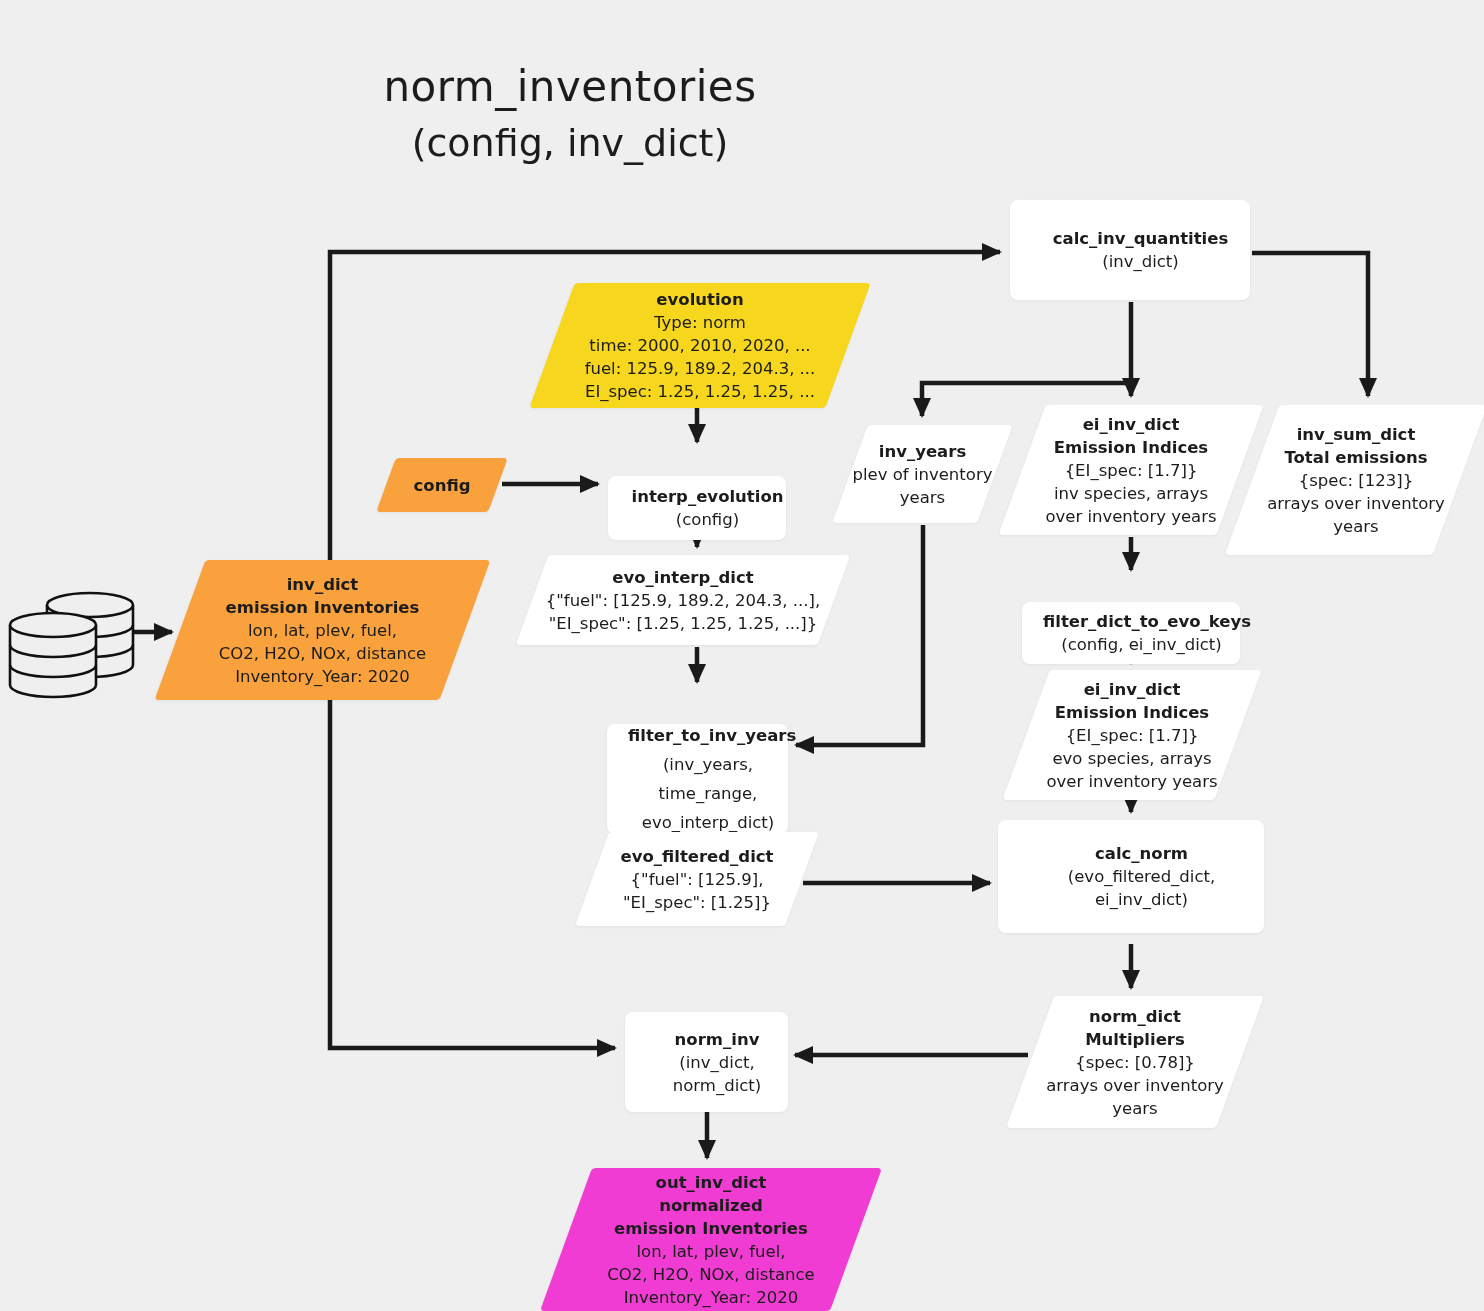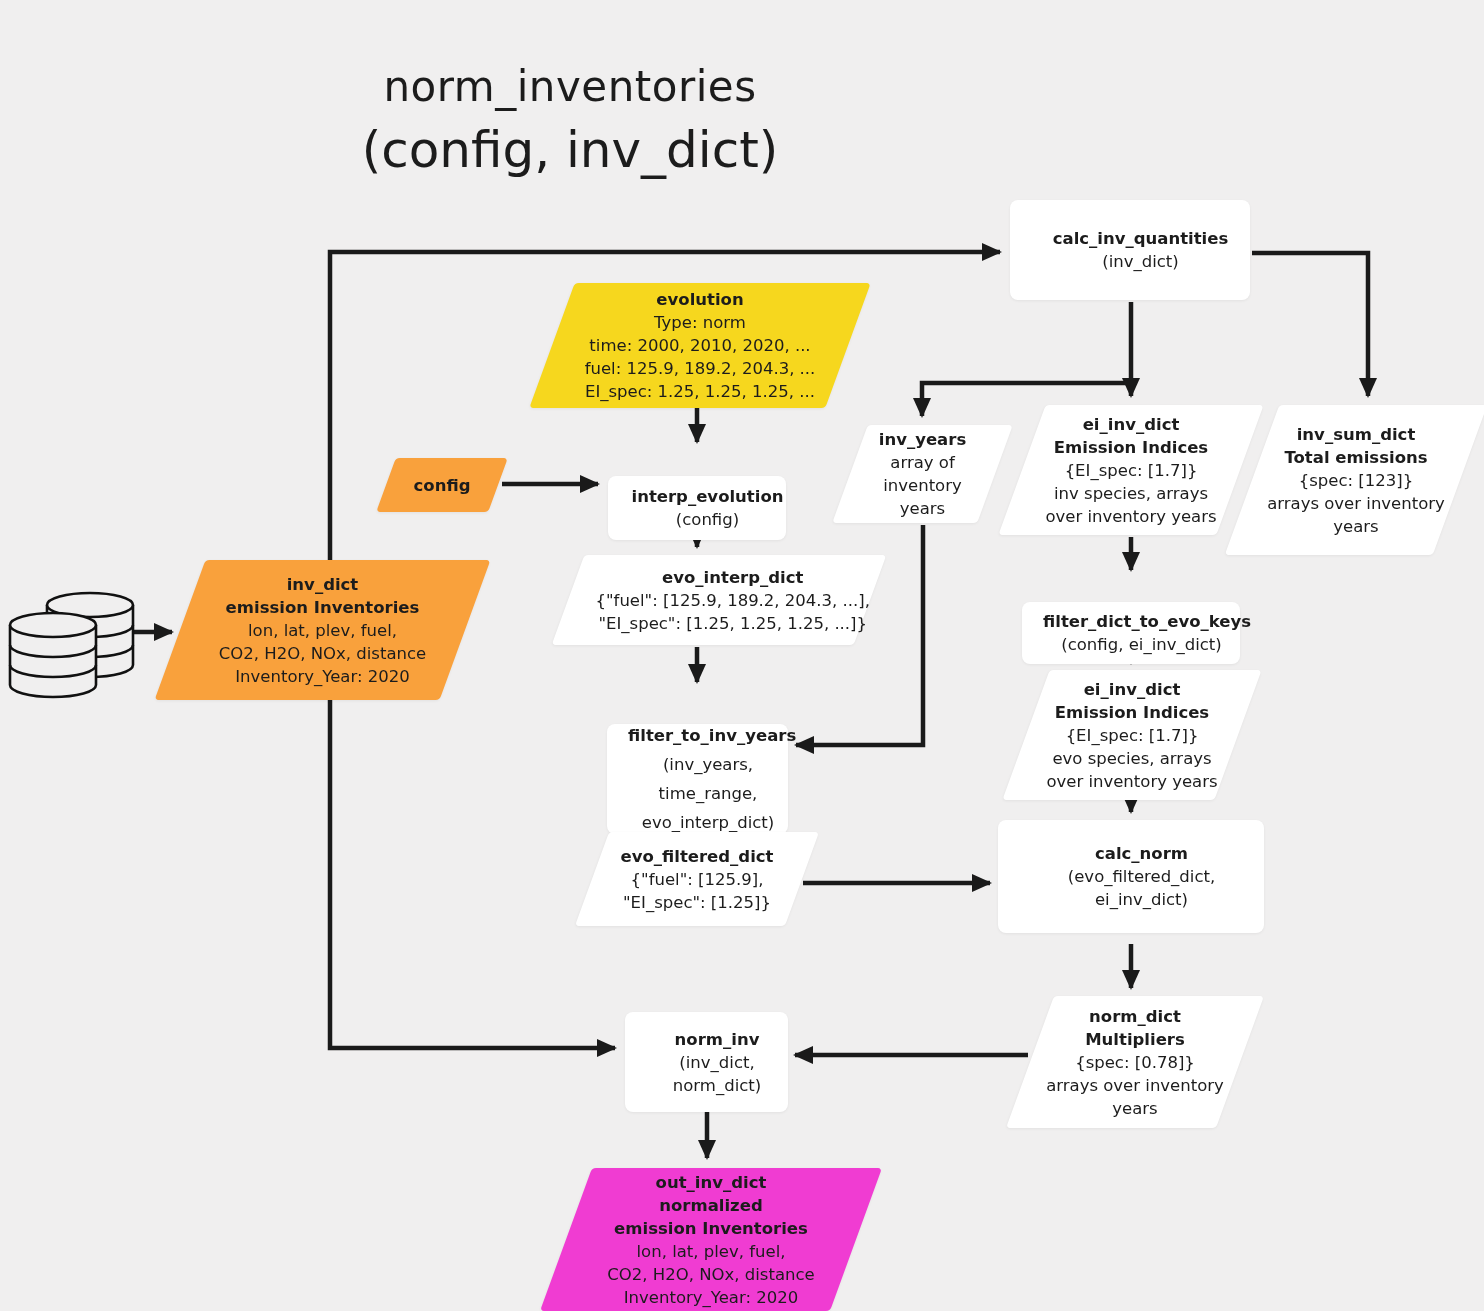--- a/index.html
+++ b/index.html
@@ -14,21 +14,21 @@
   *{box-sizing:border-box;margin:0;padding:0;}
   html,body{background:var(--background);}
   body{font-family:"DejaVu Sans","Liberation Sans",sans-serif;color:var(--text);}
   #stage{position:relative;width:1484px;height:1311px;background:var(--background);overflow:hidden;}
 
   #arrow-layer{position:absolute;left:0;top:0;width:1484px;height:1311px;}
   #arrow-layer path{stroke:var(--arrow);stroke-width:4.5;fill:none;}
 
   .title-block{position:absolute;left:290px;top:62px;width:560px;text-align:center;}
   .title-main{font-size:42px;font-weight:normal;letter-spacing:0.5px;}
-  .title-params{font-size:50px;font-weight:normal;margin-top:10px;}
+  .title-params{font-size:38px;font-weight:normal;margin-top:10px;}
 
   .node{position:absolute;display:flex;flex-direction:column;justify-content:center;
         text-align:center;font-size:16.5px;line-height:23px;}
   .box{background:var(--node);border-radius:8px;box-shadow:0 1px 3px rgba(0,0,0,0.06);padding-left:21px;}
   .para .para-bg{position:absolute;inset:0;transform:skewX(-20deg);border-radius:4px;
         background:var(--node);box-shadow:0 1px 3px rgba(0,0,0,0.06);}
   .para .content{position:relative;z-index:1;}
   .bg-yellow .para-bg{background:var(--yellow);}
   .bg-orange .para-bg{background:var(--orange);}
   .bg-magenta .para-bg{background:var(--magenta);}
@@ -120,34 +120,34 @@
   <div class="node box" style="left:1010px;top:200px;width:240px;height:100px;">
     <div class="b">calc_inv_quantities</div>
     <div>(inv_dict)</div>
   </div>
 
   <div class="node box" style="left:608px;top:476px;width:178px;height:64px;">
     <div class="b">interp_evolution</div>
     <div>(config)</div>
   </div>
 
-  <div class="node para" style="left:568px;top:555px;width:302px;height:90px;align-items:flex-end;">
+  <div class="node para" style="left:532px;top:555px;width:302px;height:90px;">
     <div class="para-bg"></div>
     <div class="content">
       <div class="b">evo_interp_dict</div>
       <div>{"fuel": [125.9, 189.2, 204.3, ...],</div>
       <div>"EI_spec": [1.25, 1.25, 1.25, ...]}</div>
     </div>
   </div>
 
   <div class="node para" style="left:850px;top:425px;width:145px;height:98px;">
     <div class="para-bg"></div>
     <div class="content">
       <div class="b">inv_years</div>
-      <div>array of inventory</div>
+      <div>plev of inventory</div>
       <div>years</div>
     </div>
   </div>
 
   <div class="node para" style="left:1022px;top:405px;width:218px;height:130px;">
     <div class="para-bg"></div>
     <div class="content">
       <div class="b">ei_inv_dict</div>
       <div class="b">Emission Indices</div>
       <div>{EI_spec: [1.7]}</div>

